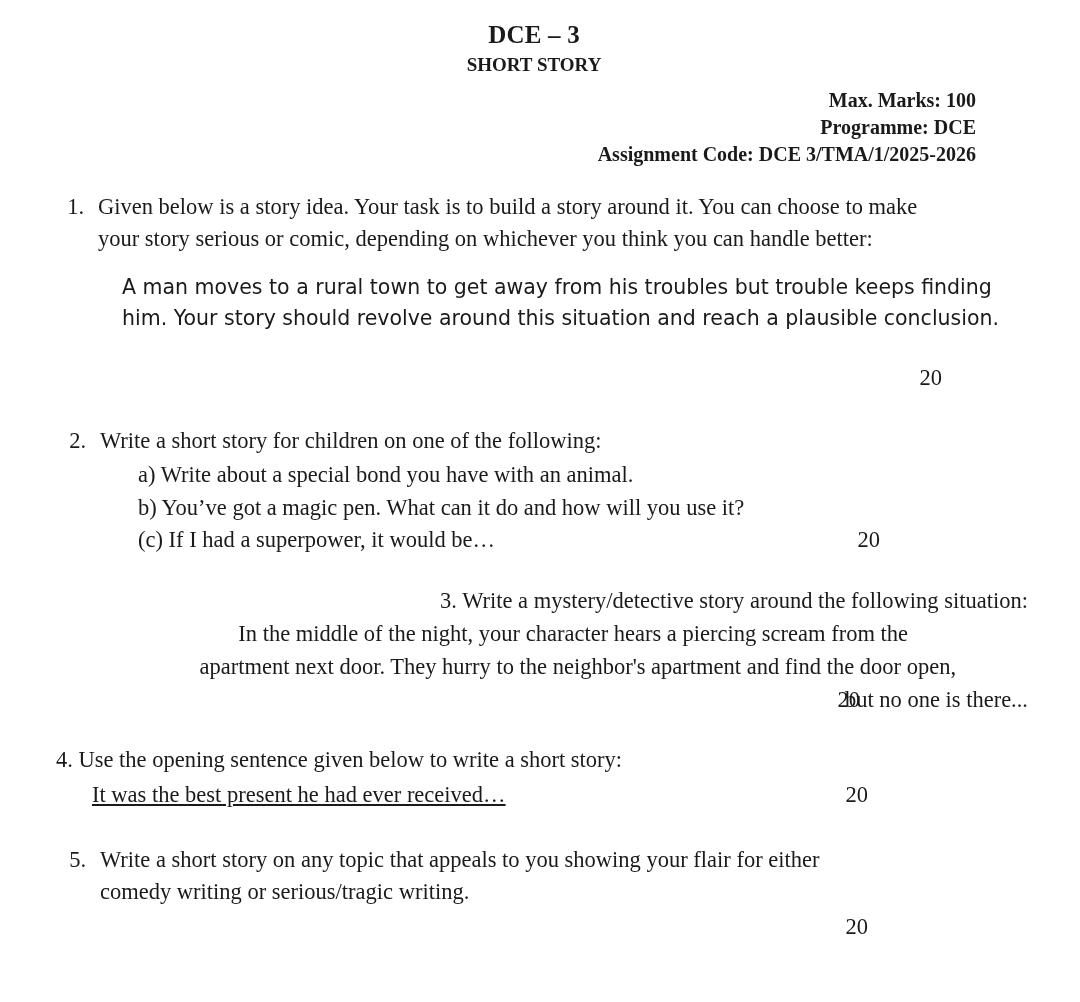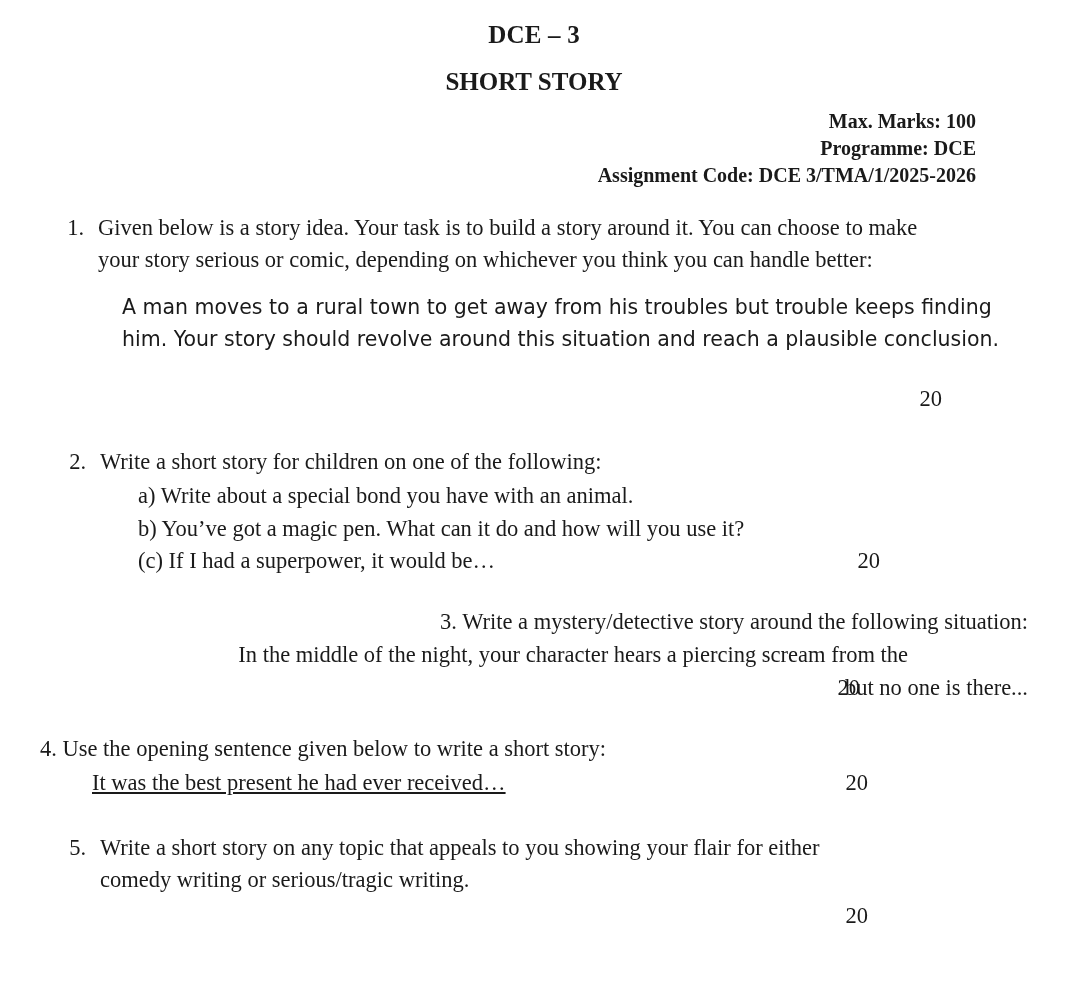--- a/index.html
+++ b/index.html
@@ -27,23 +27,23 @@
   .doc-title {
     text-align: center;
     font-weight: bold;
     font-size: 25px;
     letter-spacing: 0.2px;
     line-height: 1.32;
   }
   .doc-subtitle {
     text-align: center;
     font-weight: bold;
-    font-size: 25px;
+    font-size: 19px;
     line-height: 1.32;
-    margin-top: 14px;
+    margin-top: 1px;
   }
   .meta-block {
     text-align: right;
     font-weight: bold;
     font-size: 20px;
     line-height: 1.36;
     margin-top: 10px;
     padding-right: 52px;
   }
   .meta-line { white-space: nowrap; }
@@ -106,21 +106,21 @@
   .q3 { margin-top: 28px; font-size: 22.5px; line-height: 1.45; text-align: right; }
   .q3-head { margin-left: 10px; }
   .q3-body { margin-top: 1px; }
   .q3-indent { margin-left: 126px; padding-right: 120px; }
   .q3-cont { margin-left: 58px; padding-right: 72px; }
   .q3-last { margin-left: 58px; position: relative; }
   .q3-last .sub-mark { position: absolute; right: 168px; top: 0; }
 
   
   .q4 { margin-top: 28px; font-size: 22.5px; line-height: 1.45; }
-  .q4-head { margin-left: 0; }
+  .q4-head { margin-left: 16px; }
   .q4-line2 { margin-left: 52px; margin-top: 2px; position: relative; text-decoration: underline; }
   .q4-line2 .sub-mark { position: absolute; right: 160px; top: 0; }
 
   
   .q5 { margin-top: 32px; }
   .q5 .q-num { width: 46px; padding-right: 14px; }
   .q5 .q-body { padding-right: 140px; }
   .m20-e { margin-top: 7px; padding-right: 160px; }
 
   .nowrap { white-space: nowrap; }
@@ -165,20 +165,21 @@
       </div>
     </div>
 
     <div class="q3">
       <div class="q3-head">
         <span class="nowrap">3.</span>
         <span>Write a mystery/detective story around the following situation:</span>
       </div>
       <div class="q3-body">
         <div class="q3-indent">In the middle of the night, your character hears a piercing scream from the</div>
+        <div class="q3-cont">apartment next door. They hurry to the neighbor's apartment and find the door open,</div>
         <div class="q3-last">
           <span>but no one is there...</span>
           <span class="sub-mark">20</span>
         </div>
       </div>
     </div>
 
     <div class="q4">
       <div class="q4-head">
         <span class="nowrap">4.</span>

